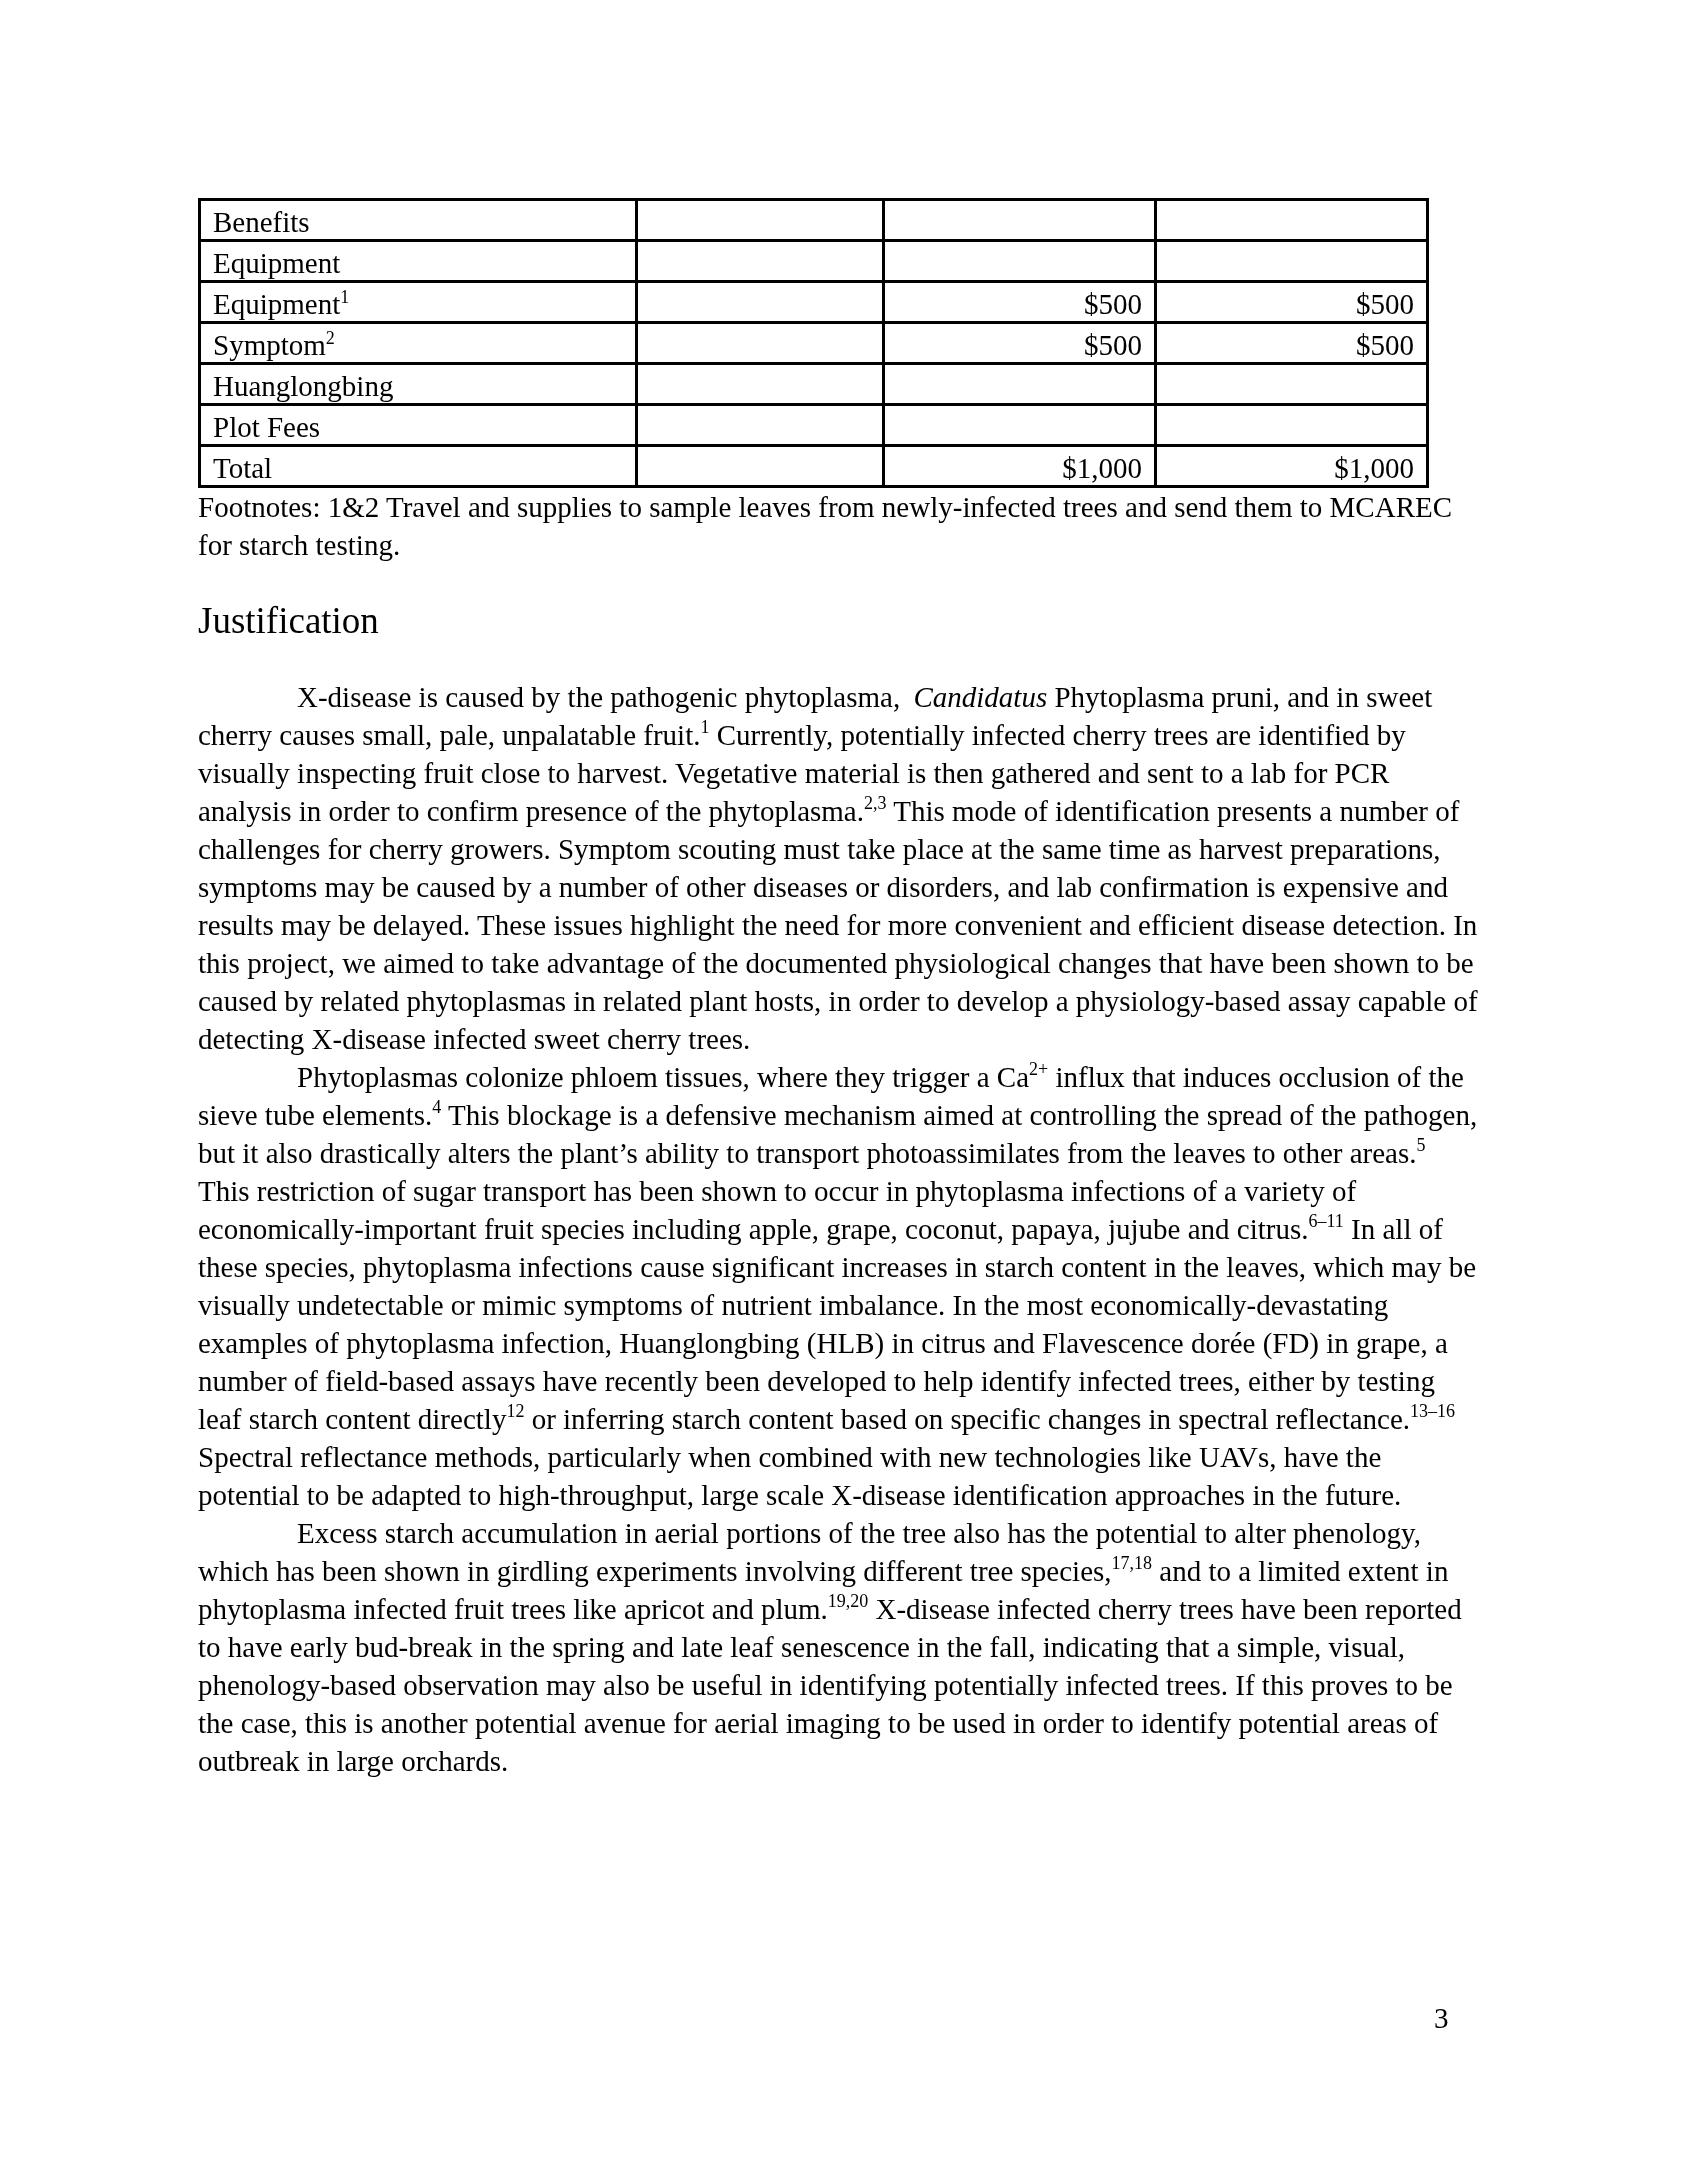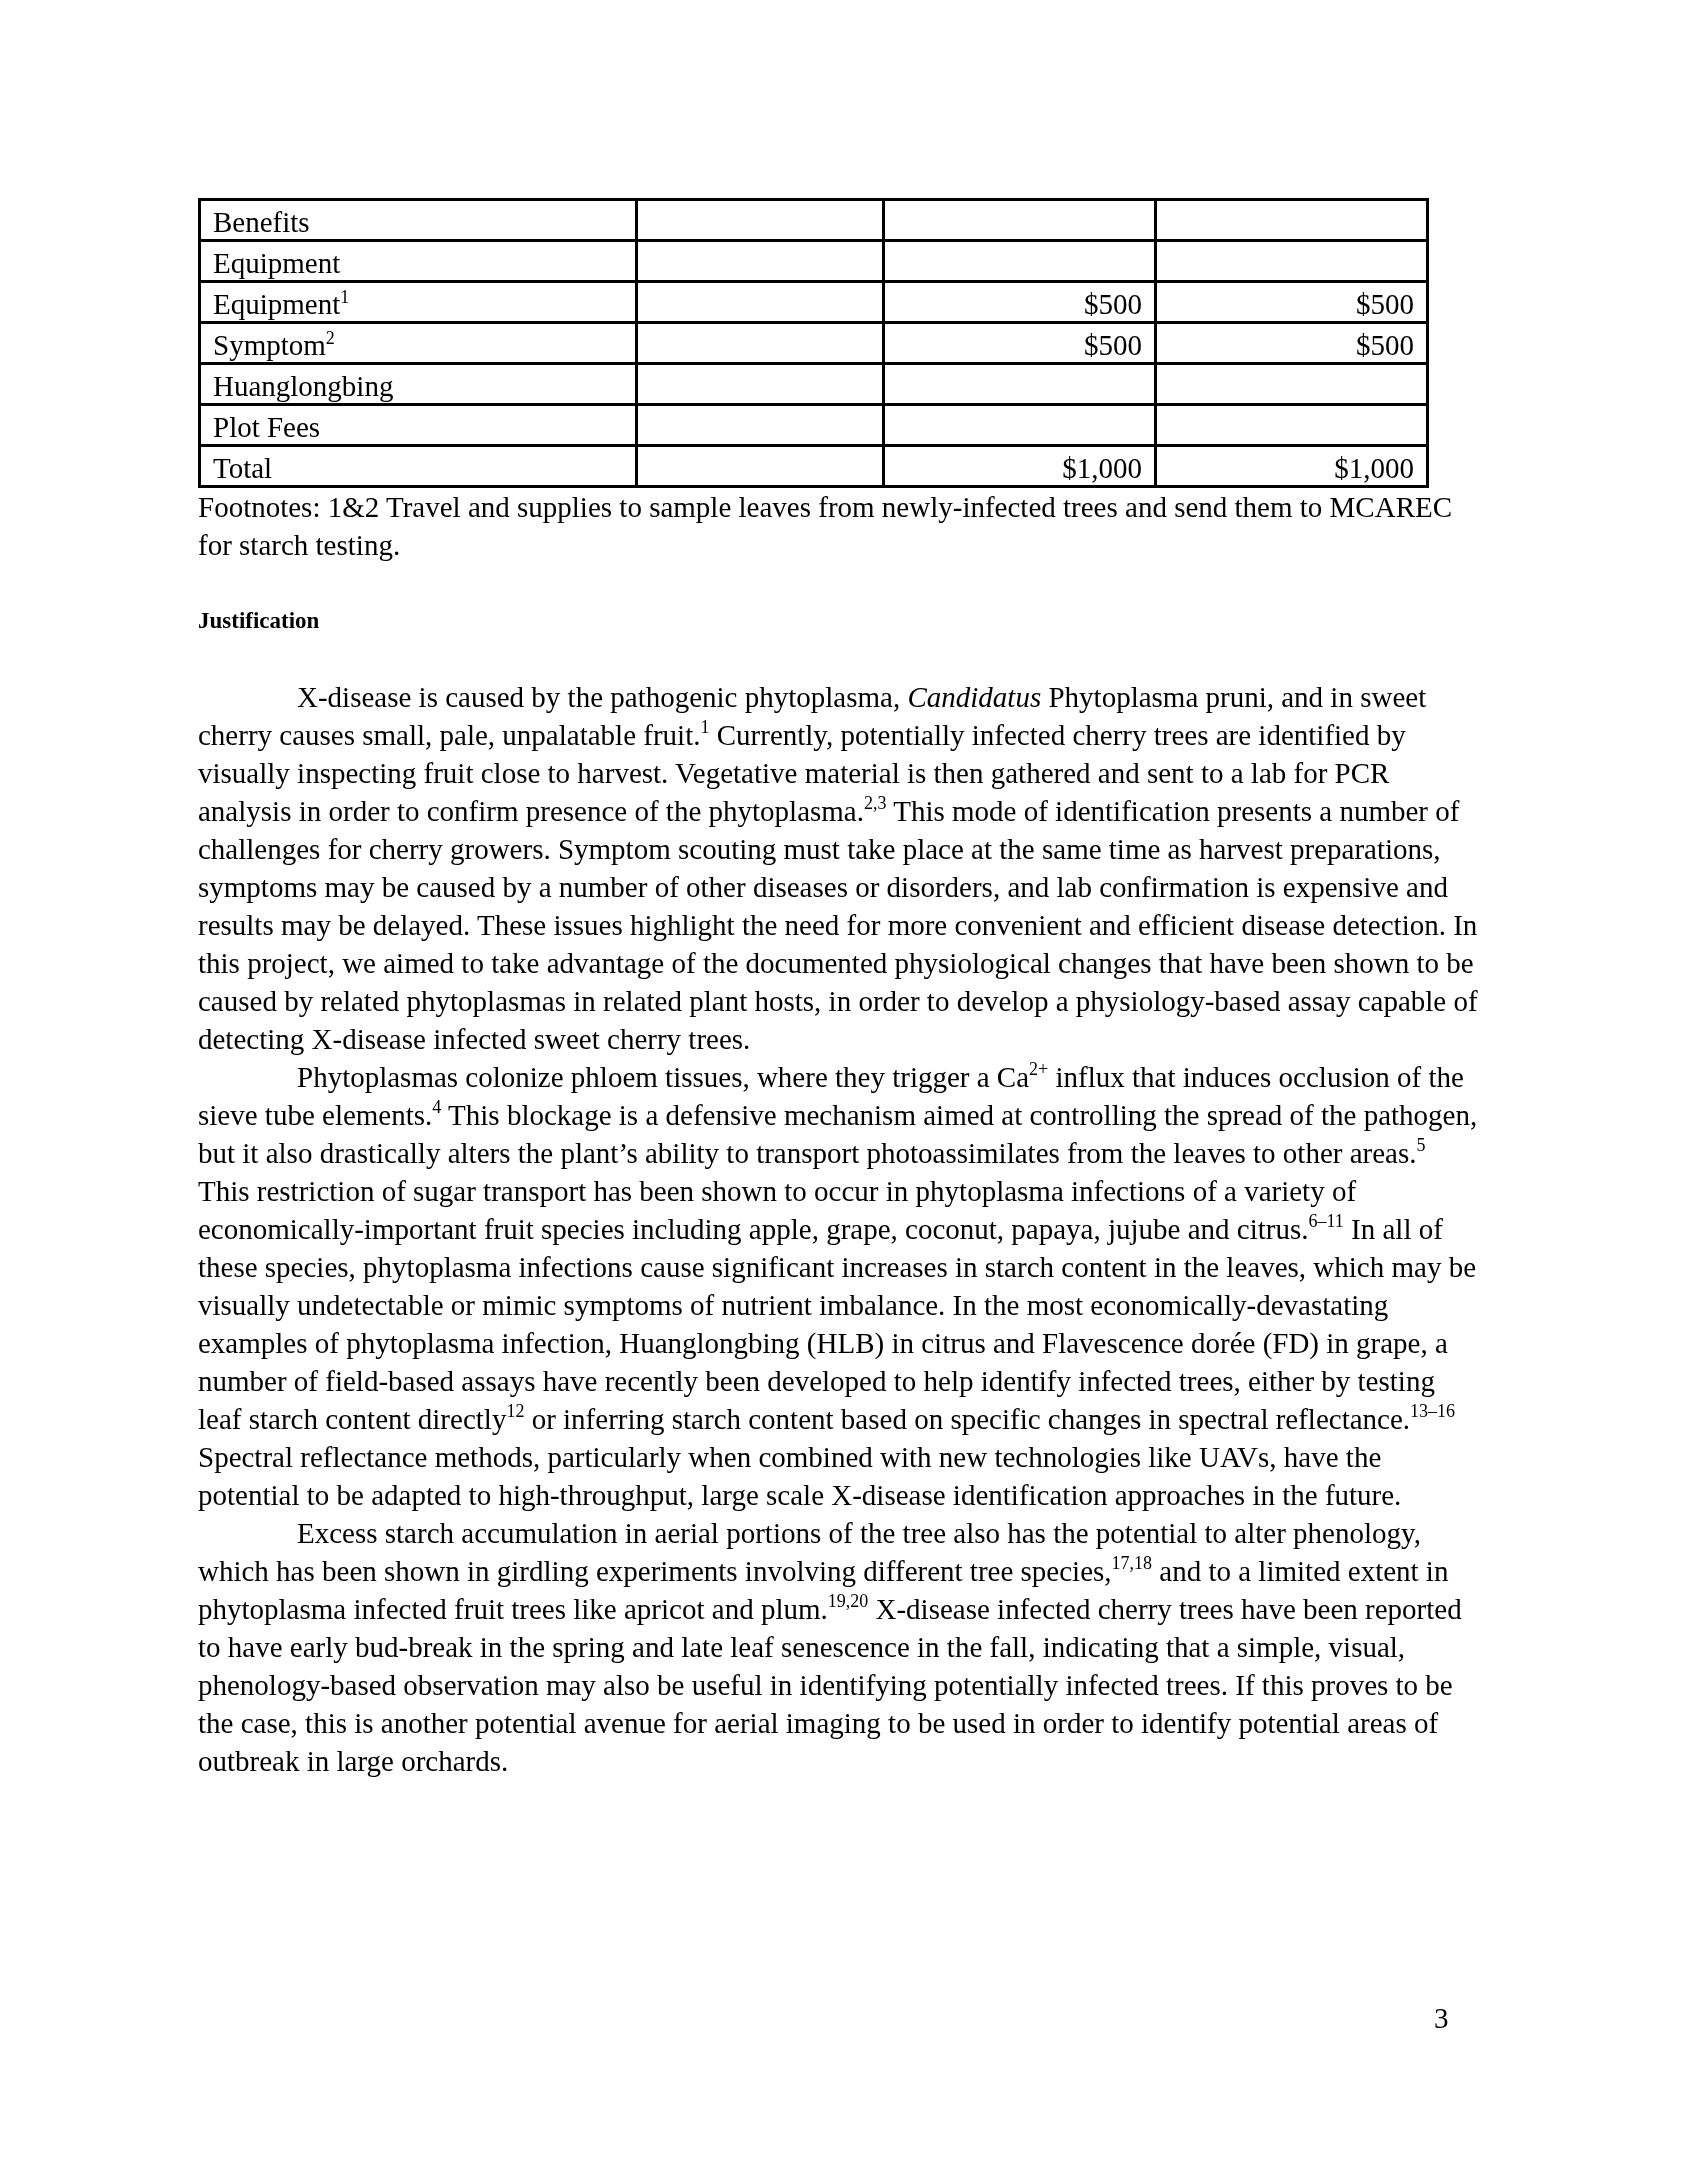--- a/index.html
+++ b/index.html
@@ -7,25 +7,25 @@
            font-family: "Liberation Serif", "DejaVu Serif", serif; color: #000; }
     .page { position: absolute; left: 198px; top: 198px; width: 1287px; }
     table.budget { border-collapse: collapse; width: 1231px; font-size: 29px; line-height: 1; }
     table.budget td { border: 3px solid #000; height: 34px; padding: 2px 12px 2px 12px; vertical-align: bottom; }
     table.budget td.label { width: 414px; font-weight: normal; }
     table.budget td.c1 { width: 224px; }
     table.budget td.c2 { width: 248px; text-align: right; }
     table.budget td.c3 { width: 248px; text-align: right; }
     table.budget sup { font-size: 18px; line-height: 0; vertical-align: 11px; }
     .footnote { font-size: 29px; line-height: 38px; margin: 0; width: 1287px; }
-    .heading { font-size: 23px; font-weight: bold; margin-top: 38px; line-height: 38px; }
+    .heading { font-size: 37px; font-weight: normal; margin-top: 38px; line-height: 38px; }
     .para { font-size: 29px; line-height: 38px; margin: 0; text-indent: 99px; width: 1283px; }
     .para.first { margin-top: 38px; }
     .para sup { font-size: 18px; line-height: 0; vertical-align: 12px; }
-    .para i { font-style: italic; }
+    .para i { font-style: italic; margin-left: 6px; }
     .page-number { position: absolute; left: 1434px; top: 2002px; font-size: 29px; }
   </style>
 </head>
 <body>
 
 <div class="page">
   <table class="budget">
     <tbody>
       <tr>
         <td class="label"><span>Benefits</span></td>

